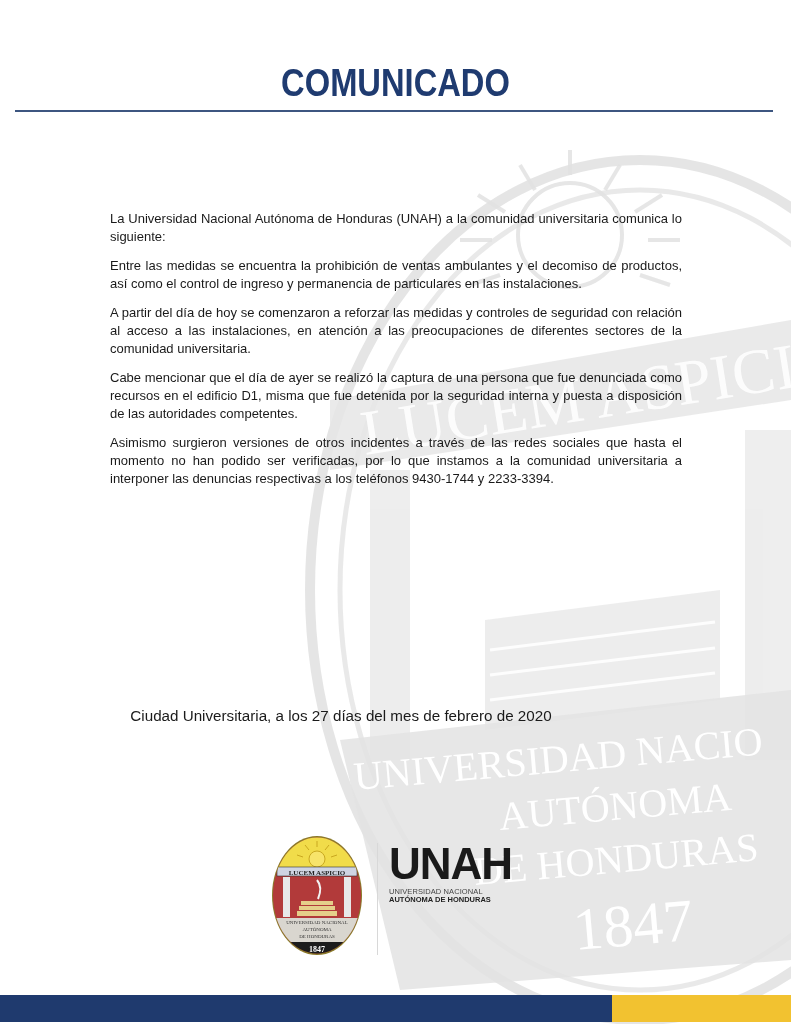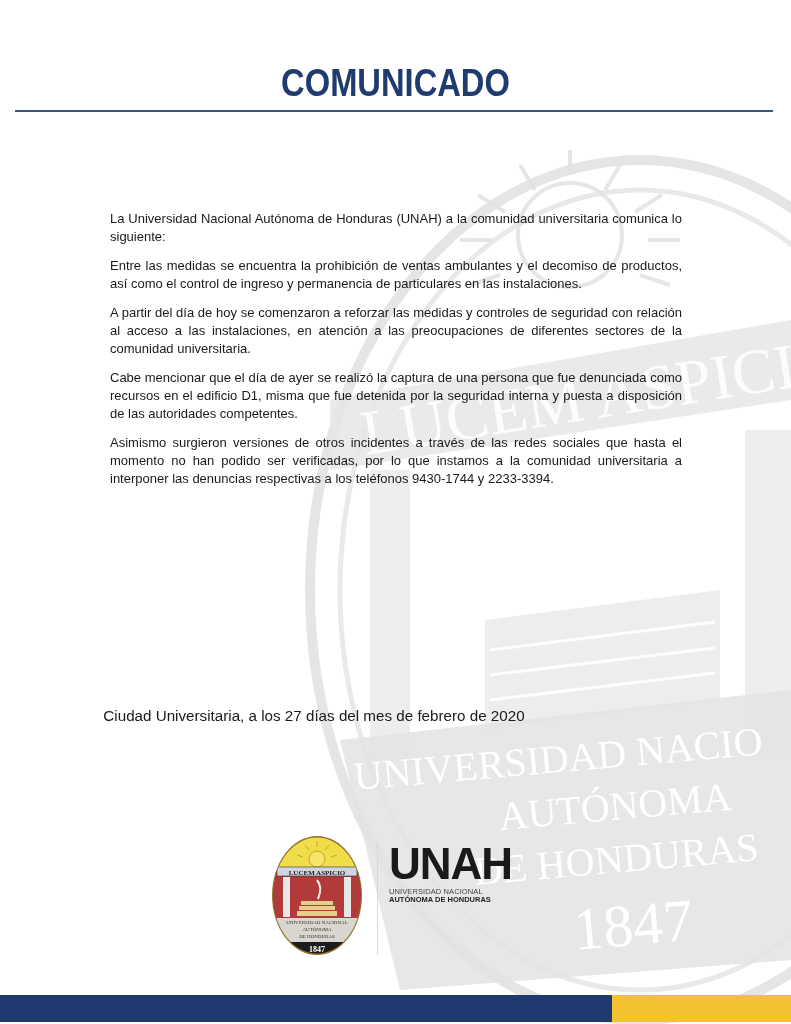--- a/index.html
+++ b/index.html
@@ -3,21 +3,21 @@
 <meta charset="utf-8">
 <style>
   html, body { margin:0; padding:0; }
   body { width:791px; height:1024px; position:relative; overflow:hidden; background:#ffffff; font-family:"Liberation Sans", sans-serif; }
   .watermark { position:absolute; left:0; top:0; width:791px; height:1024px; z-index:0; pointer-events:none; }
   .title { position:absolute; left:0; width:791px; top:62px; text-align:center; z-index:2;
            font-family:"Liberation Sans", sans-serif; font-weight:bold; font-size:38px; color:#1f3b70; letter-spacing:0px; transform:scaleX(0.86); transform-origin:center; }
   .rule { position:absolute; left:15px; top:110px; width:758px; height:2px; background:#3d5680; z-index:2; }
   .body-text { position:absolute; left:110px; top:210px; width:572px; z-index:2; color:#1a1a1a; font-size:13px; line-height:18px; }
   .body-text p { margin:0 0 11px 0; text-align:justify; }
-  .dateline { position:absolute; left:0; width:628px; top:707px; text-align:center; font-size:15.2px; color:#1a1a1a; z-index:2; }
+  .dateline { position:absolute; left:0; width:628px; top:707px; text-align:center; font-size:15.2px; color:#1a1a1a; z-index:2;padding-left:27px; }
   .seal { position:absolute; left:271px; top:835px; width:92px; height:121px; z-index:2; }
   .divider { position:absolute; left:377px; top:843px; width:1px; height:112px; background:#d8d8d8; z-index:2; }
   .brand { position:absolute; left:389px; top:844px; z-index:2; }
   .brand-name { font-family:"Liberation Sans", sans-serif; font-weight:bold; font-size:44px; line-height:40px; color:#1a1a1a; letter-spacing:-1px; }
   .brand-sub1 { font-size:7.5px; color:#444; margin-top:4px; letter-spacing:0.1px; line-height:8px; }
   .brand-sub2 { font-size:7.5px; color:#222; font-weight:bold; line-height:8px; }
   .footer-blue { position:absolute; left:0; top:995px; width:612px; height:27px; background:#1f3a6e; z-index:2; }
   .footer-yellow { position:absolute; left:612px; top:995px; width:179px; height:27px; background:#f2c230; z-index:2; }
 </style>
 </head>

